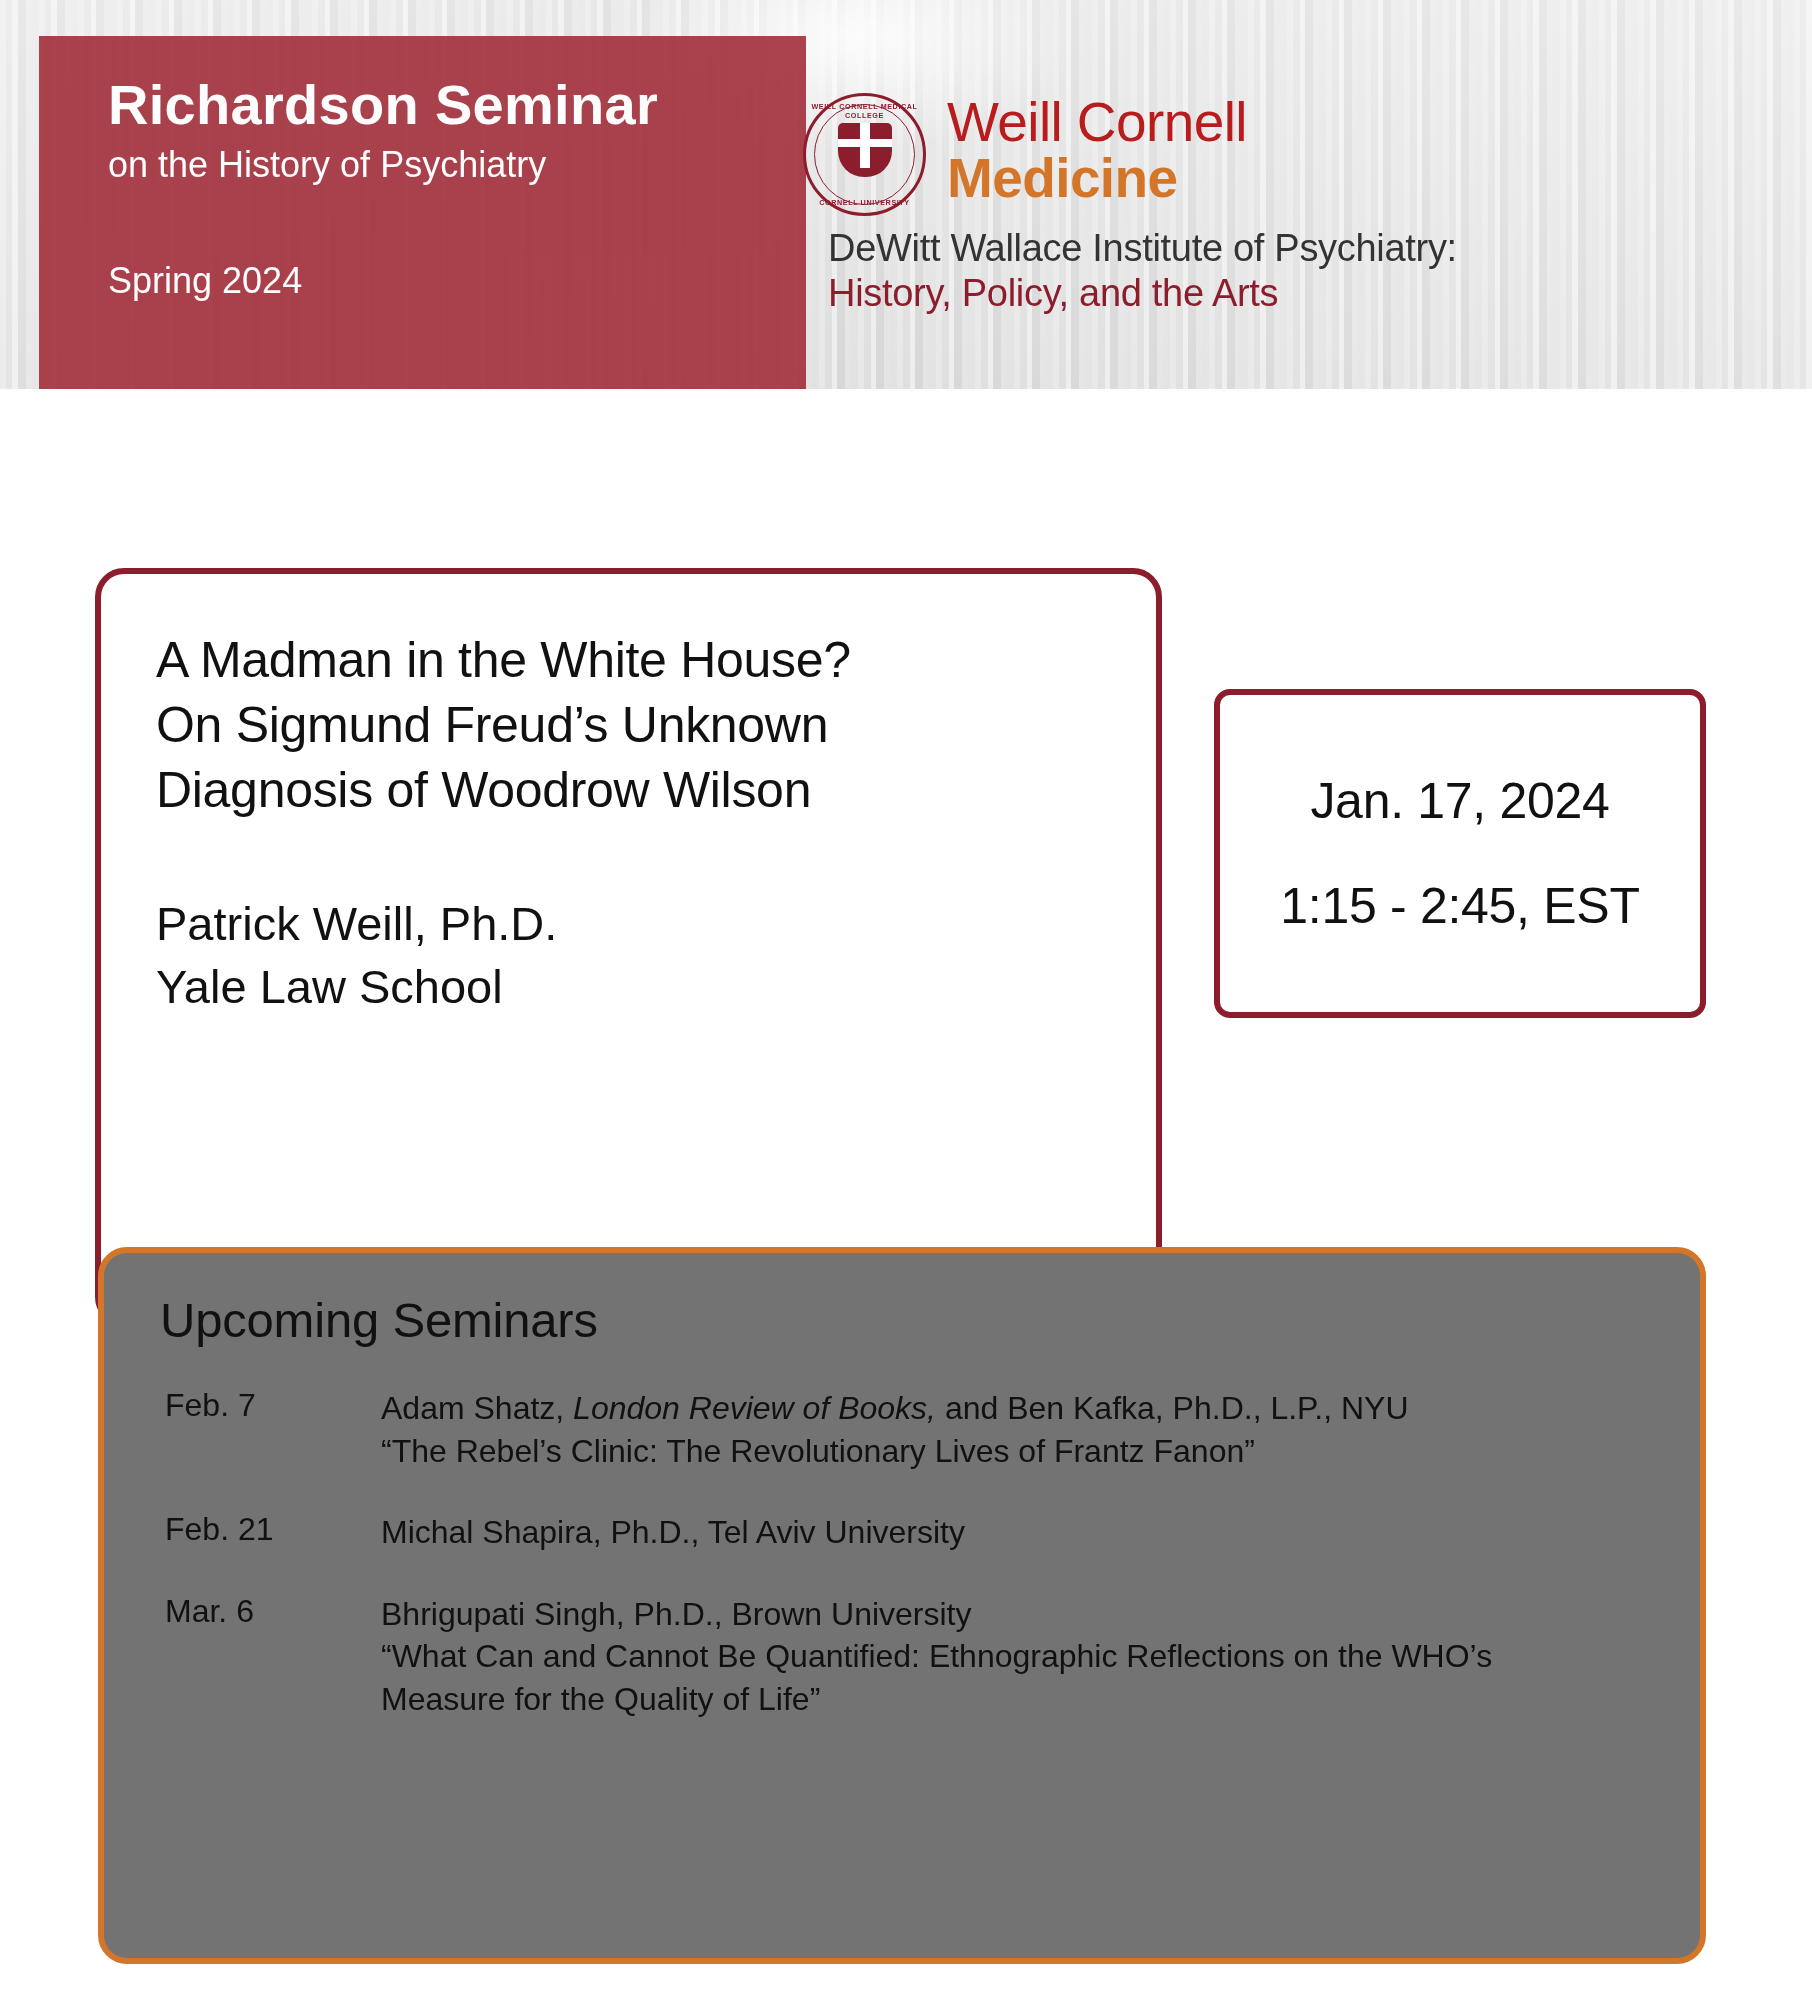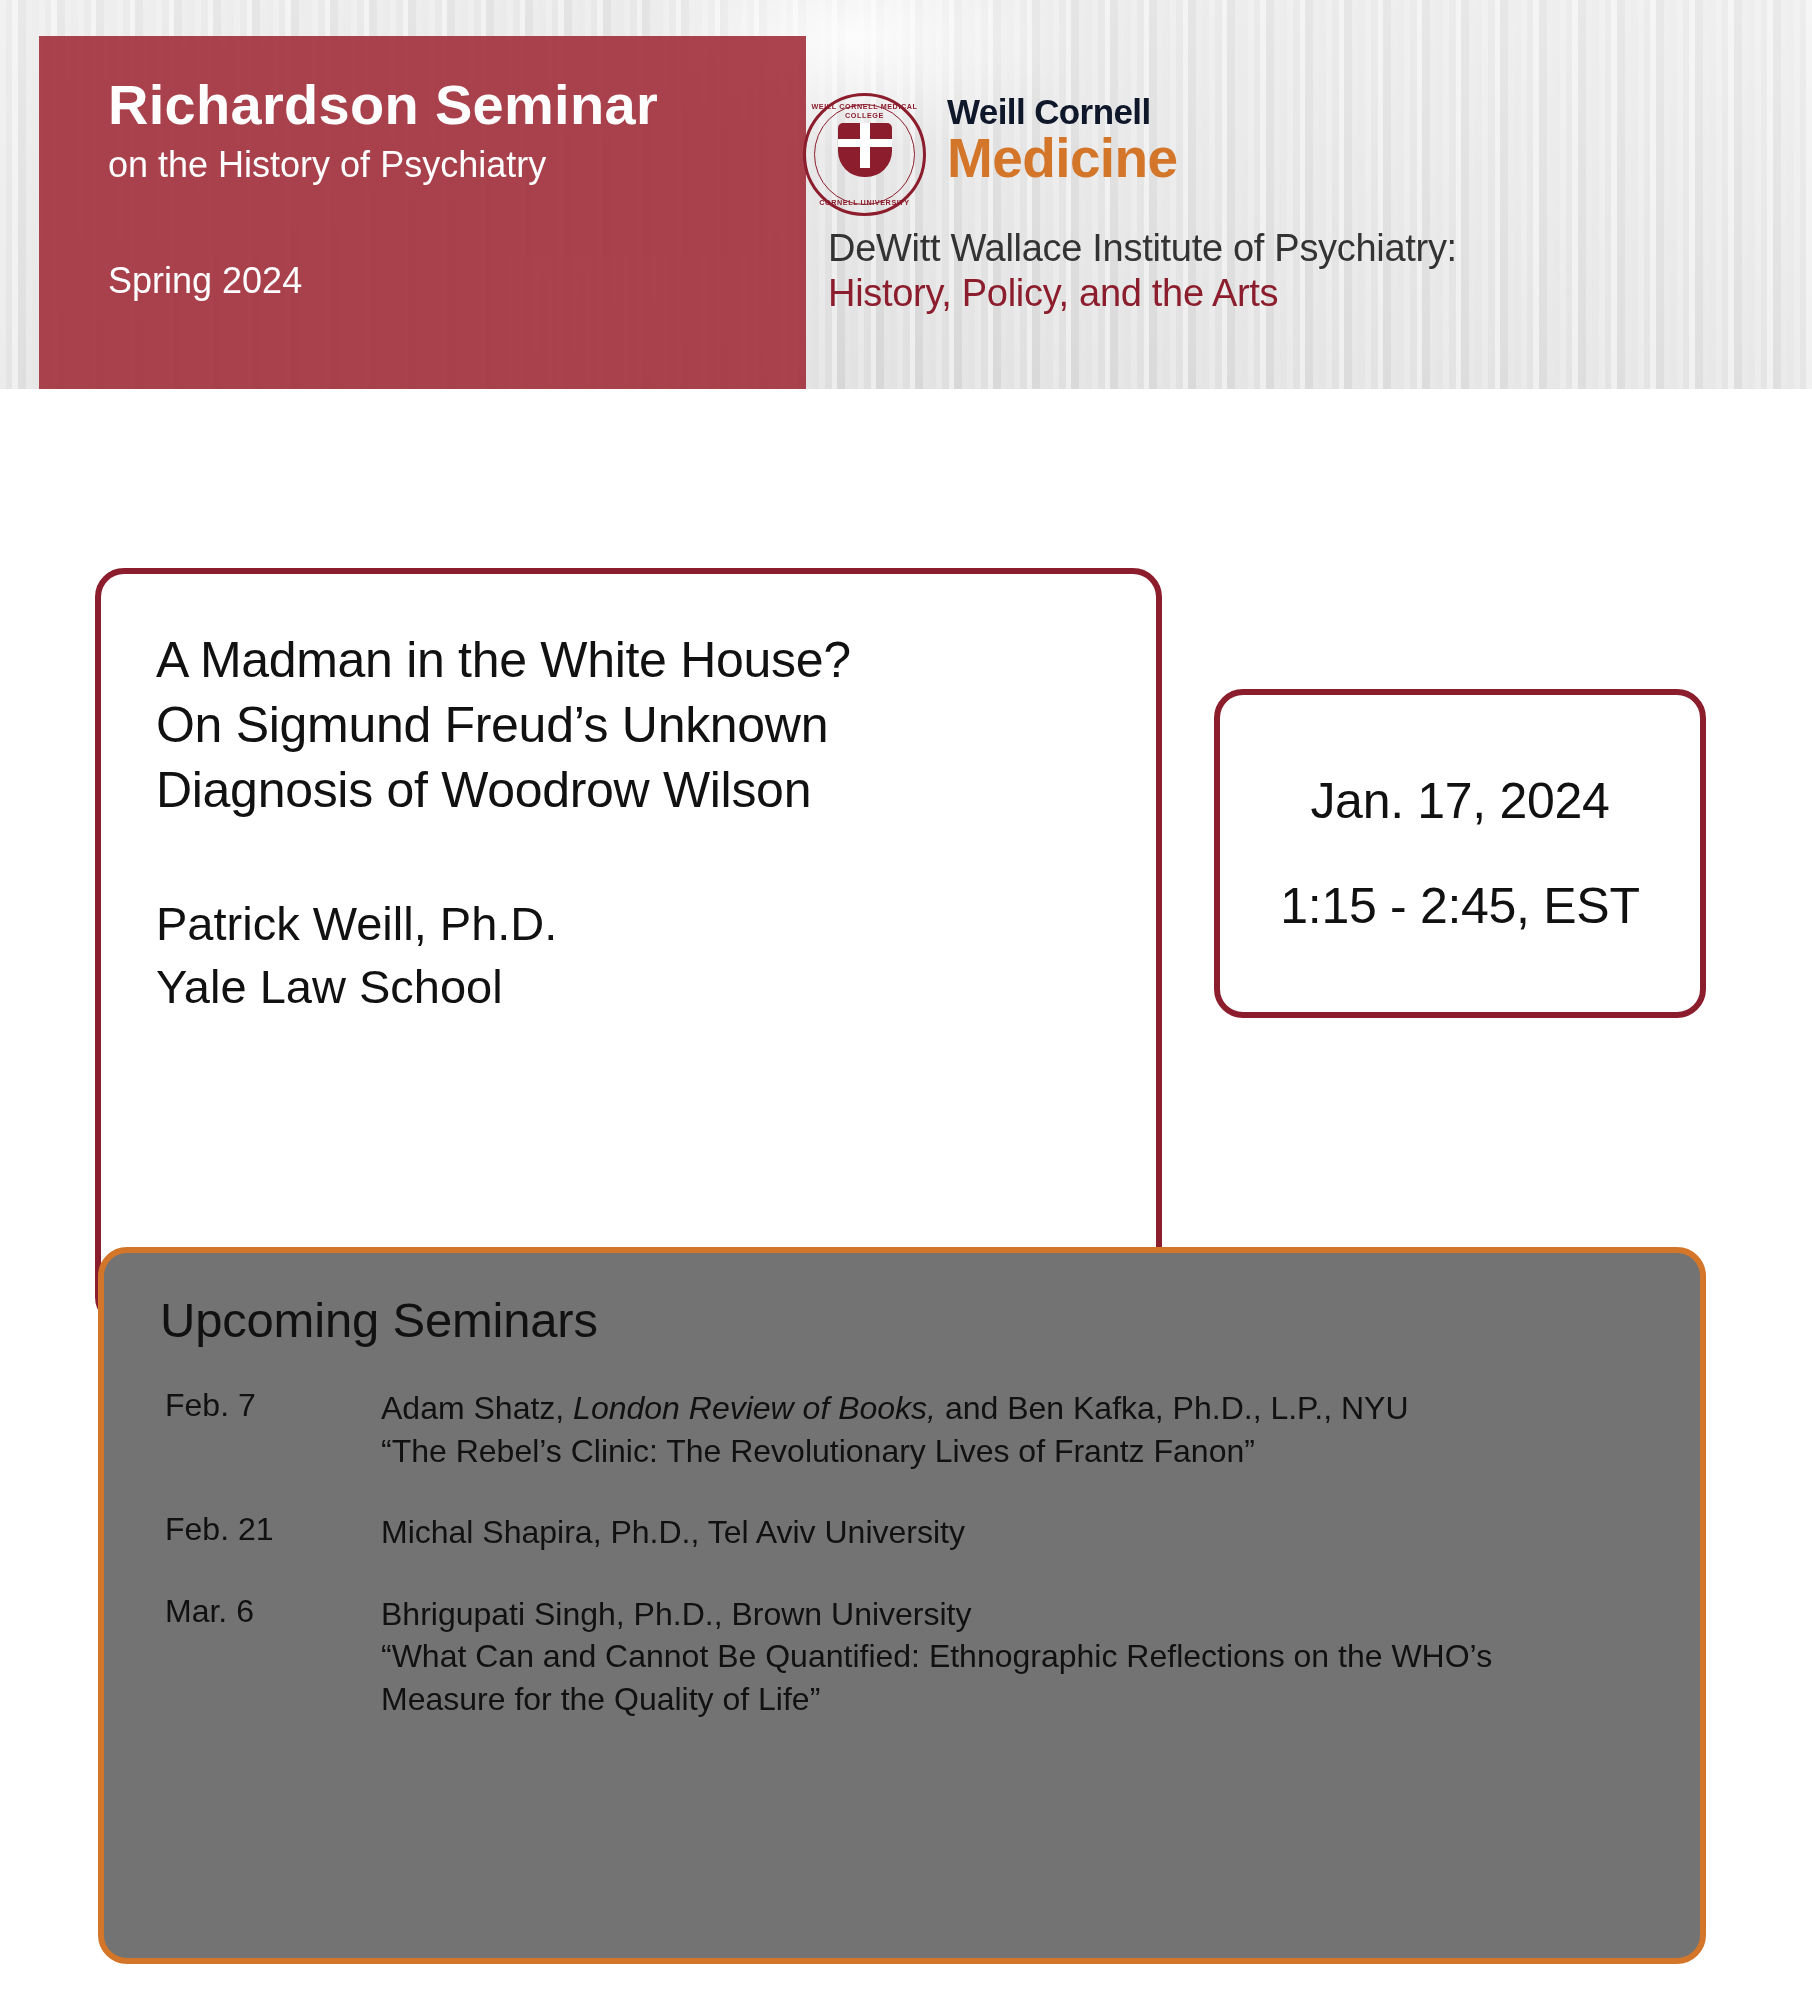--- a/index.html
+++ b/index.html
@@ -153,23 +153,23 @@
     font-weight: bold;
   }
   .wcm-seal .micro .m-top { top: 5.6px; }
   .wcm-seal .micro .m-bot { bottom: 5.6px; }
 
   .wcm-words {
     margin-left: 21px;
     padding-top: 1.2px;
   }
   .wcm-weill {
-    font-size: 35px;
-    font-weight: bold;
-    color: #0f172a;
+    font-size: 55px;
+    font-weight: normal;
+    color: #b91c1c;
     line-height: 1.02;
     letter-spacing: -0.6px;
   }
   .wcm-medicine {
     font-size: 55px;
     font-weight: bold;
     color: #d4762a;
     line-height: 1.02;
     letter-spacing: -0.6px;
   }
@@ -216,21 +216,21 @@
   }
 
   
   .date-card {
     position: absolute;
     left: 1214px;
     top: 689px;
     width: 492px;
     height: 329px;
     border: 6.9px solid #8c1d2d;
-    border-radius: 29px;
+    border-radius: 16px;
     box-sizing: border-box;
     background: #ffffff;
     display: flex;
     flex-direction: column;
     align-items: center;
     justify-content: center;
   }
   .date-line {
     font-size: 50px;
     color: #111111;

